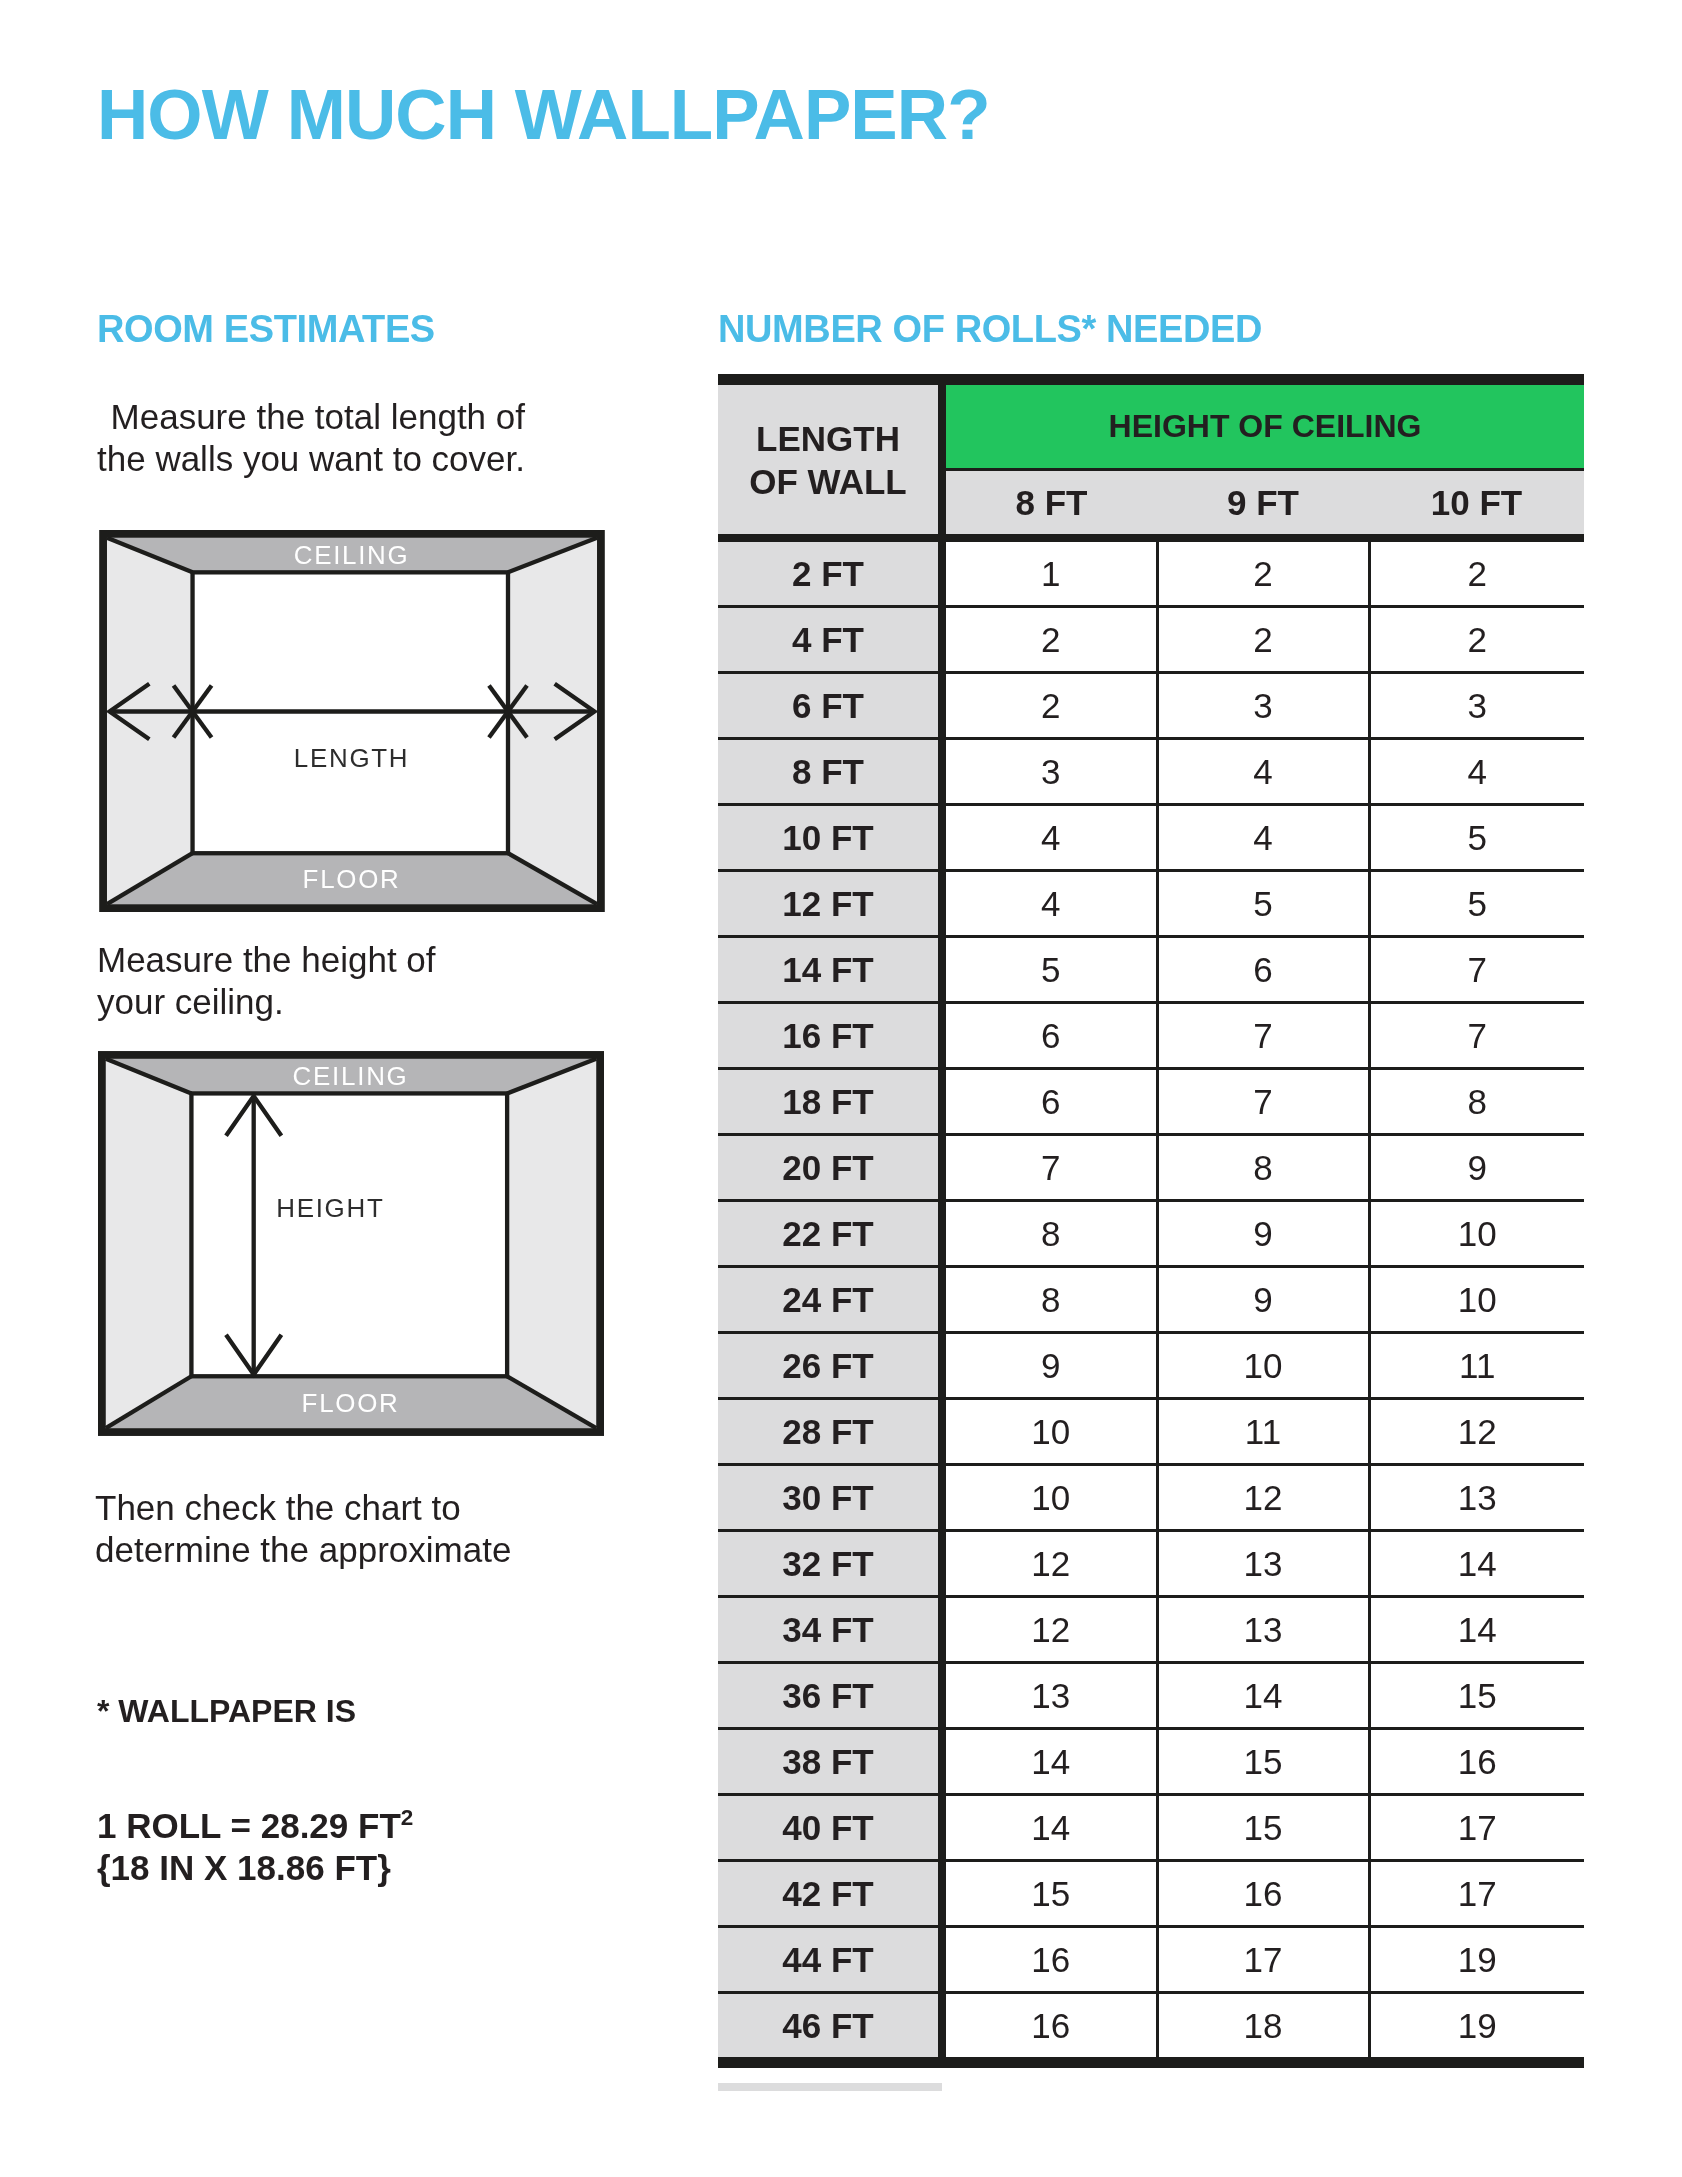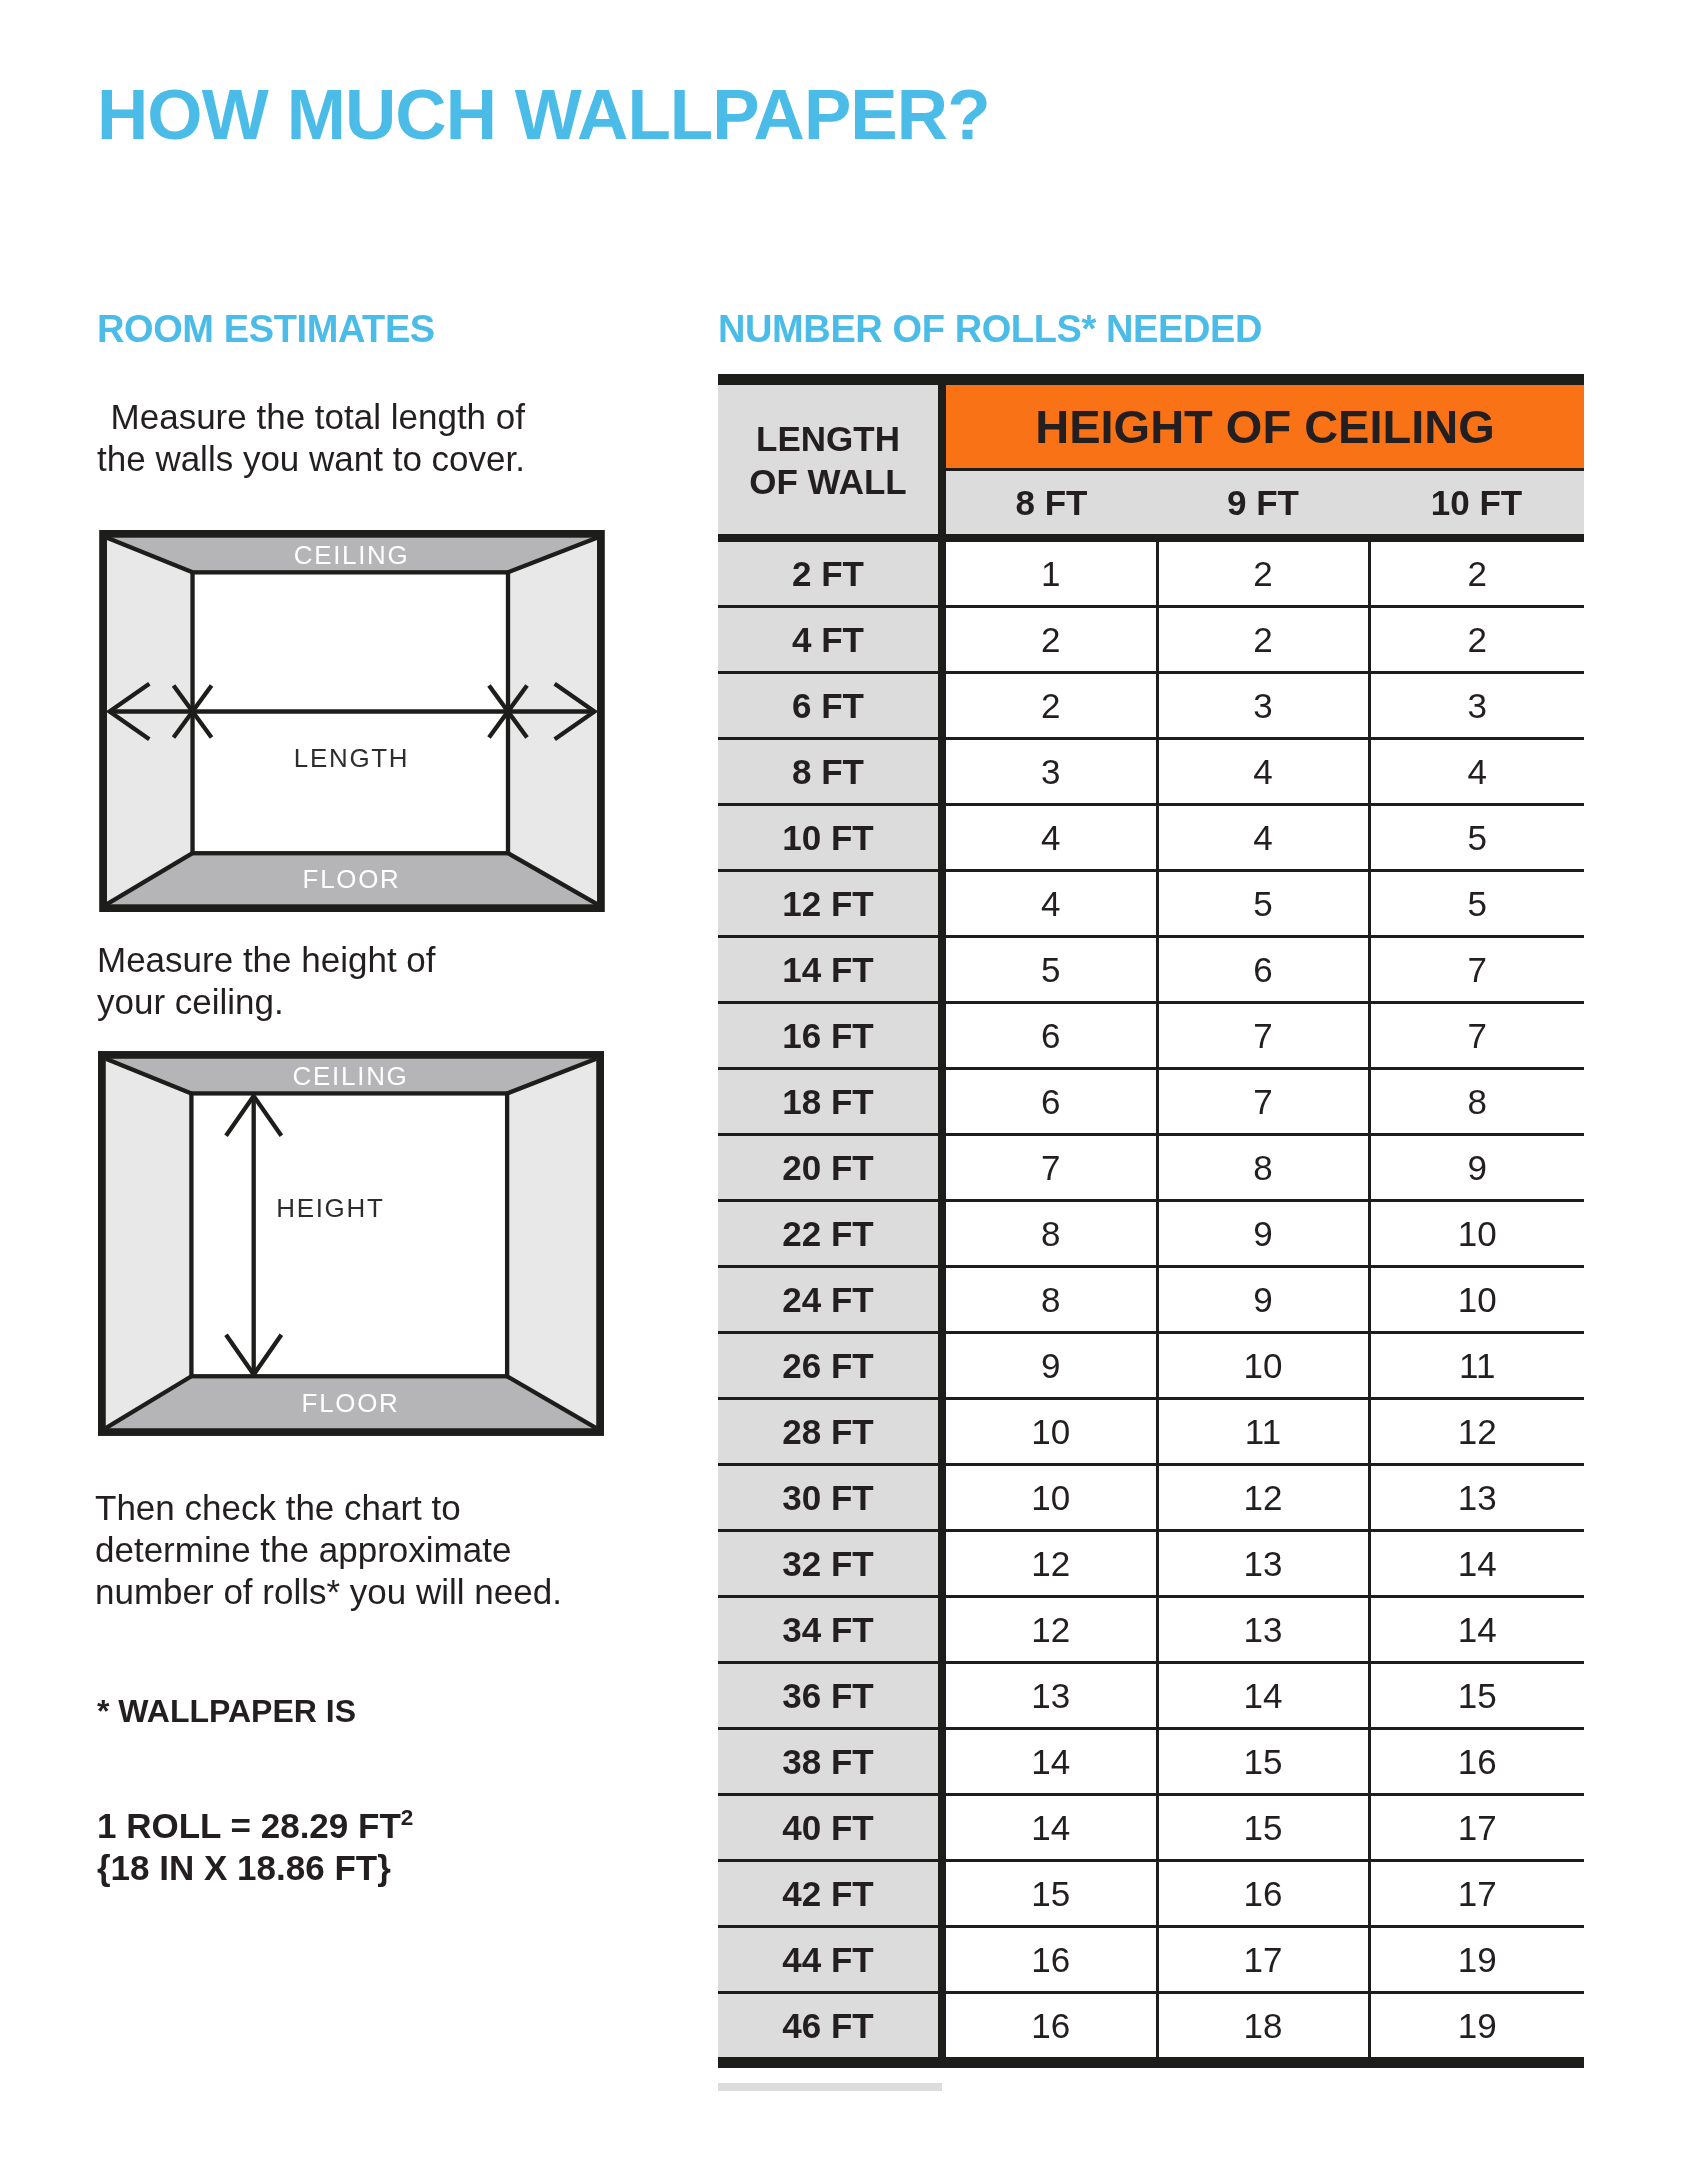--- a/index.html
+++ b/index.html
@@ -39,21 +39,21 @@
   .rolls-table-wrap { left:718px; top:374px; }
   table.rolls {
     border-collapse:collapse; table-layout:fixed; width:866px;
     border-top:11.2px solid #1d1d1b; border-bottom:11.2px solid #1d1d1b;
   }
   table.rolls th, table.rolls td { text-align:center; vertical-align:middle; padding:0; }
   th.lenwall {
     background:#DCDCDD; border-right:8.6px solid #1d1d1b; border-bottom:8.6px solid #1d1d1b;
     font-size:35px; font-weight:bold; line-height:43px;
   }
-  th.group { background:#f97316; border-bottom:3.5px solid #1d1d1b; font-size:47px; height:83px; }
+  th.group { background:#22c55e; border-bottom:3.5px solid #1d1d1b; font-size:32px; height:83px; }
   tr.subhead th { background:#DCDCDD; border-bottom:8.6px solid #1d1d1b; font-size:35px; height:63px; }
   tbody td { height:63px; border-bottom:3.5px solid #1d1d1b; font-size:35px; background:#ffffff; }
   tbody td.rowlabel { background:#DCDCDD; border-right:8.6px solid #1d1d1b; font-weight:bold; }
   tbody td.c0, tbody td.c1 { border-right:3.5px solid #1d1d1b; }
   tbody tr:last-child td { border-bottom:none; }
   .table-tab { left:718px; top:2083px; width:224px; height:7.8px; background:#DCDCDD; }
 </style>
 </head>
 <body>
 
@@ -119,21 +119,20 @@
       <polyline points="148,328 180,374 212,328"></polyline>
     </g>
     <text class="wall-label" x="292" y="39" text-anchor="middle">CEILING</text>
     <text class="wall-label" x="292" y="417" text-anchor="middle">FLOOR</text>
     <text class="dim-label" x="206" y="192" text-anchor="start">HEIGHT</text>
   </svg>
 
   <div class="abs para p3">
     <div>Then check the chart to</div>
     <div>determine the approximate</div>
-    <div>number of rolls* you will need.</div>
   </div>
 
   <div class="abs footnote">
     <div>* WALLPAPER IS</div>
   </div>
 
   <div class="abs rollinfo">
     <div><span>1 ROLL = 28.29 FT</span><sup>2</sup></div>
     <div>{18 IN X 18.86 FT}</div>
   </div>

